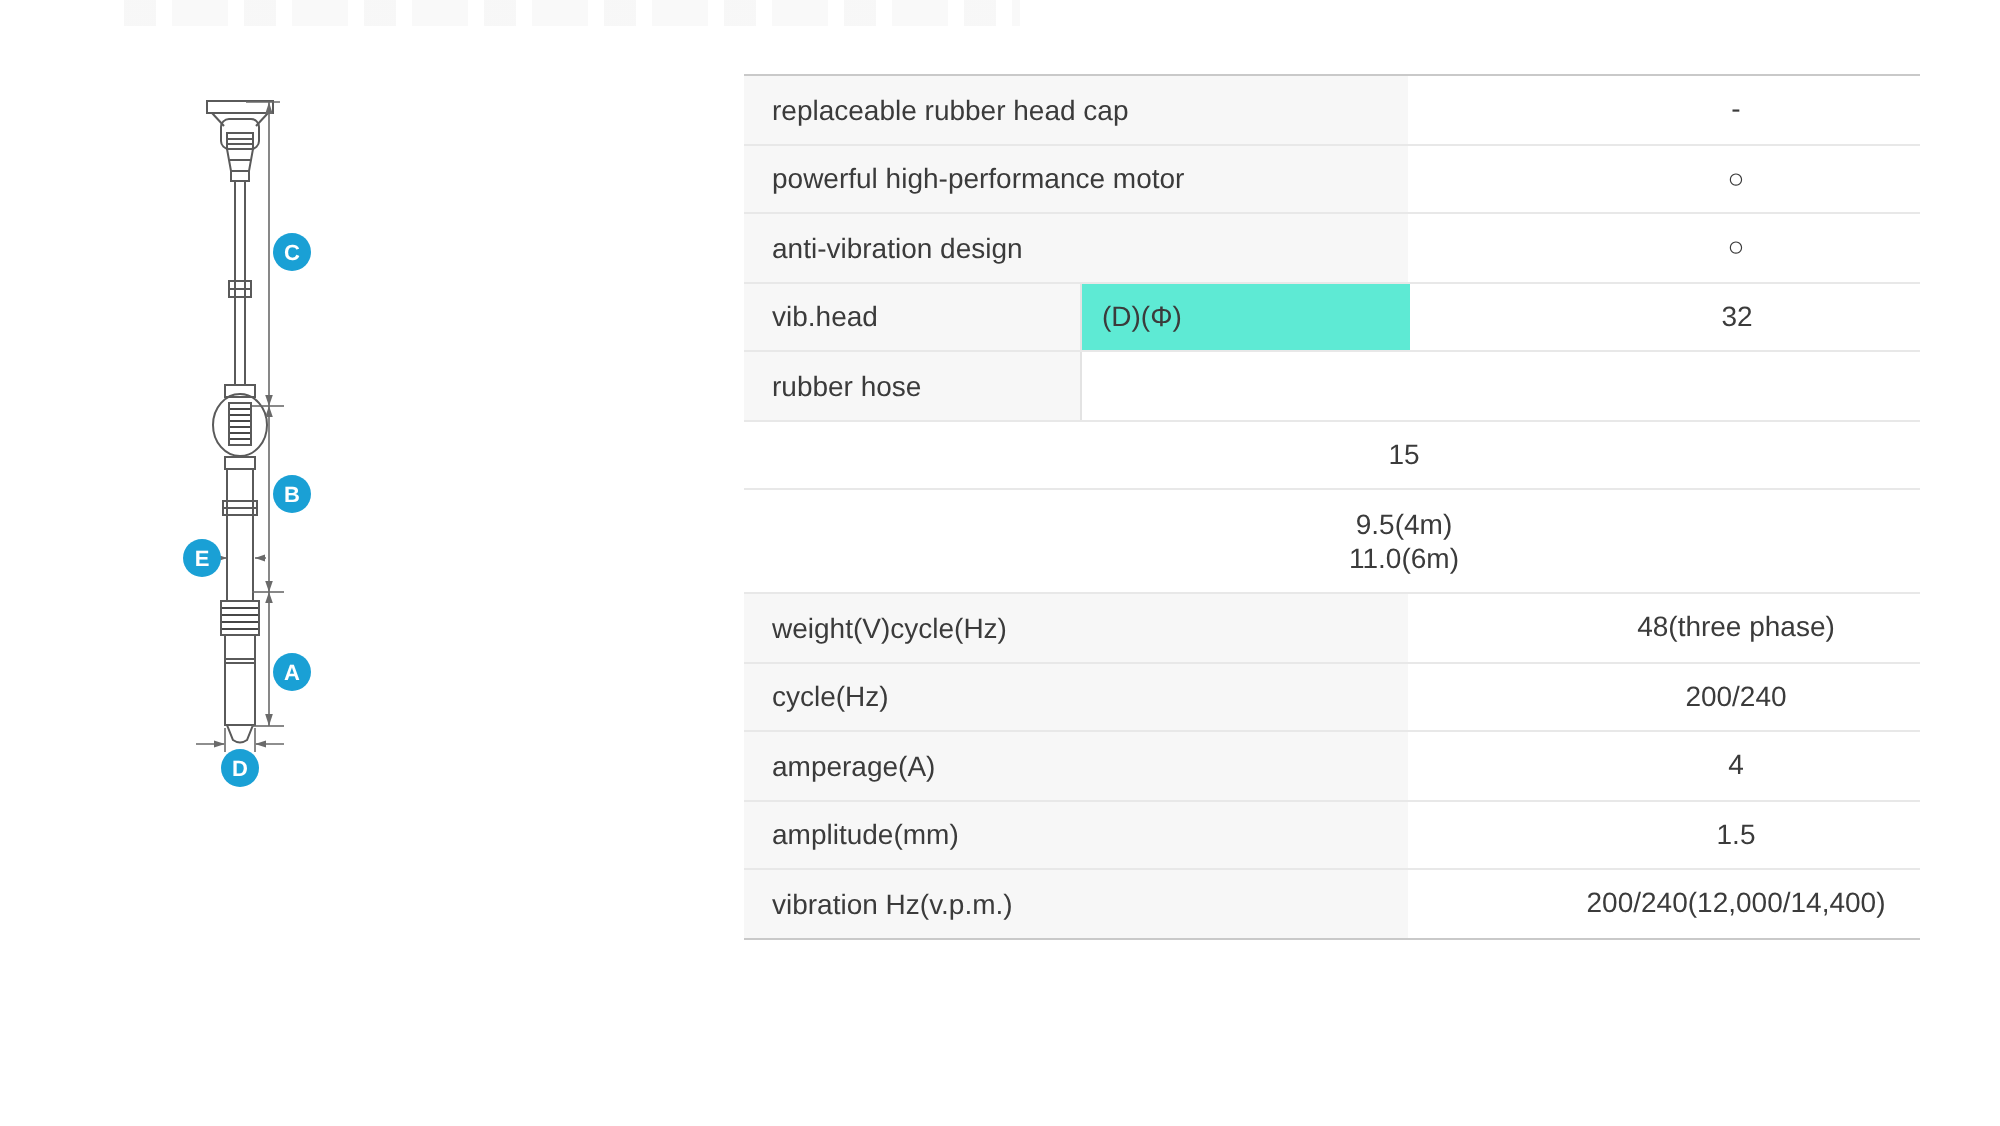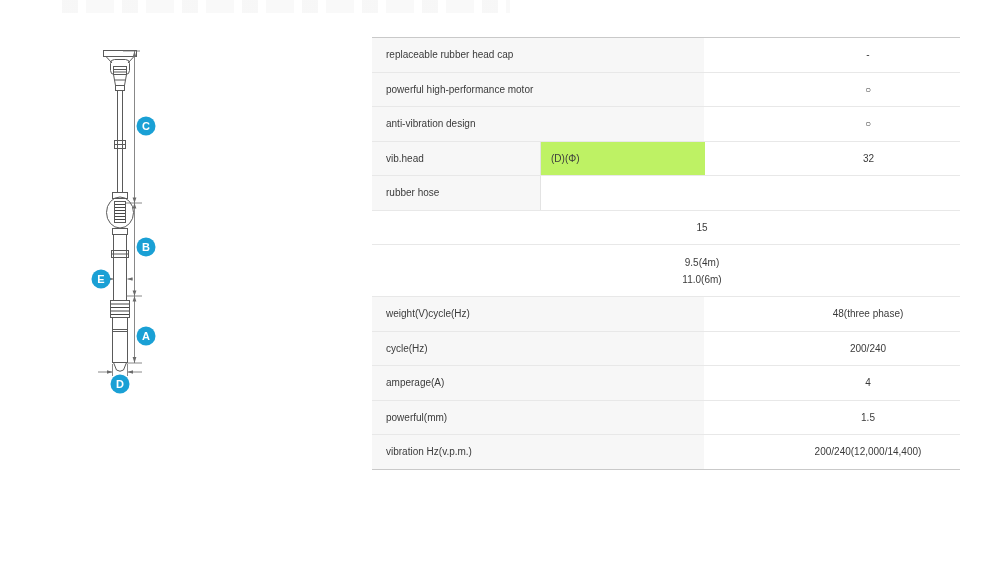--- a/index.html
+++ b/index.html
@@ -17,28 +17,28 @@
   }
   .diagram{position:absolute;left:60px;top:40px;}
 
   .spec-table{
     position:absolute;left:372px;top:37px;width:588px;
     border-top:1px solid #c9c9c9;border-bottom:1px solid #c9c9c9;
   }
   .row{display:flex;min-height:33.5px;}
   .row + .row{border-top:1px solid #e8e8e8;}
   .row.tall{min-height:51px;}
-  .cell{display:flex;align-items:center;font-size:10px;color:#3b3b3b;}
+  .cell{display:flex;align-items:center;font-size:14px;color:#3b3b3b;}
   .label{background:#f7f7f7;padding-left:14px;}
   .label.wide{width:318px;}
   .group-label{width:154px;text-align:center;}
   .subcol{flex:1;display:flex;flex-direction:column;border-left:1px solid #e3e3e3;}
   .subrow{display:flex;flex:1;min-height:33.5px;}
   .subrow + .subrow{border-top:1px solid #e8e8e8;}
-  .sublabel{background:#bef264;width:154px;padding-left:10px;}
+  .sublabel{background:#5eead4;width:154px;padding-left:10px;}
   .value{
     flex:1;justify-content:center;padding-left:72px;
     text-align:center;white-space:pre-line;line-height:17px;color:#3b3b3b;
   }
   .dia-label-text{font-family:"Liberation Sans",sans-serif;font-size:11px;font-weight:bold;fill:#ffffff;}
 </style>
 </head>
 <body>
 
 <div class="header-smudge"></div>
@@ -167,20 +167,20 @@
     </div>
     <div class="row">
       <div class="cell label wide">cycle(Hz)</div>
       <div class="cell value">200/240</div>
     </div>
     <div class="row">
       <div class="cell label wide">amperage(A)</div>
       <div class="cell value">4</div>
     </div>
     <div class="row">
-      <div class="cell label wide">powerful(mm)</div>
+      <div class="cell label wide">amplitude(mm)</div>
       <div class="cell value">1.5</div>
     </div>
     <div class="row">
       <div class="cell label wide">vibration Hz(v.p.m.)</div>
       <div class="cell value">200/240(12,000/14,400)</div>
     </div>
   </div>
 
 </body></html>

